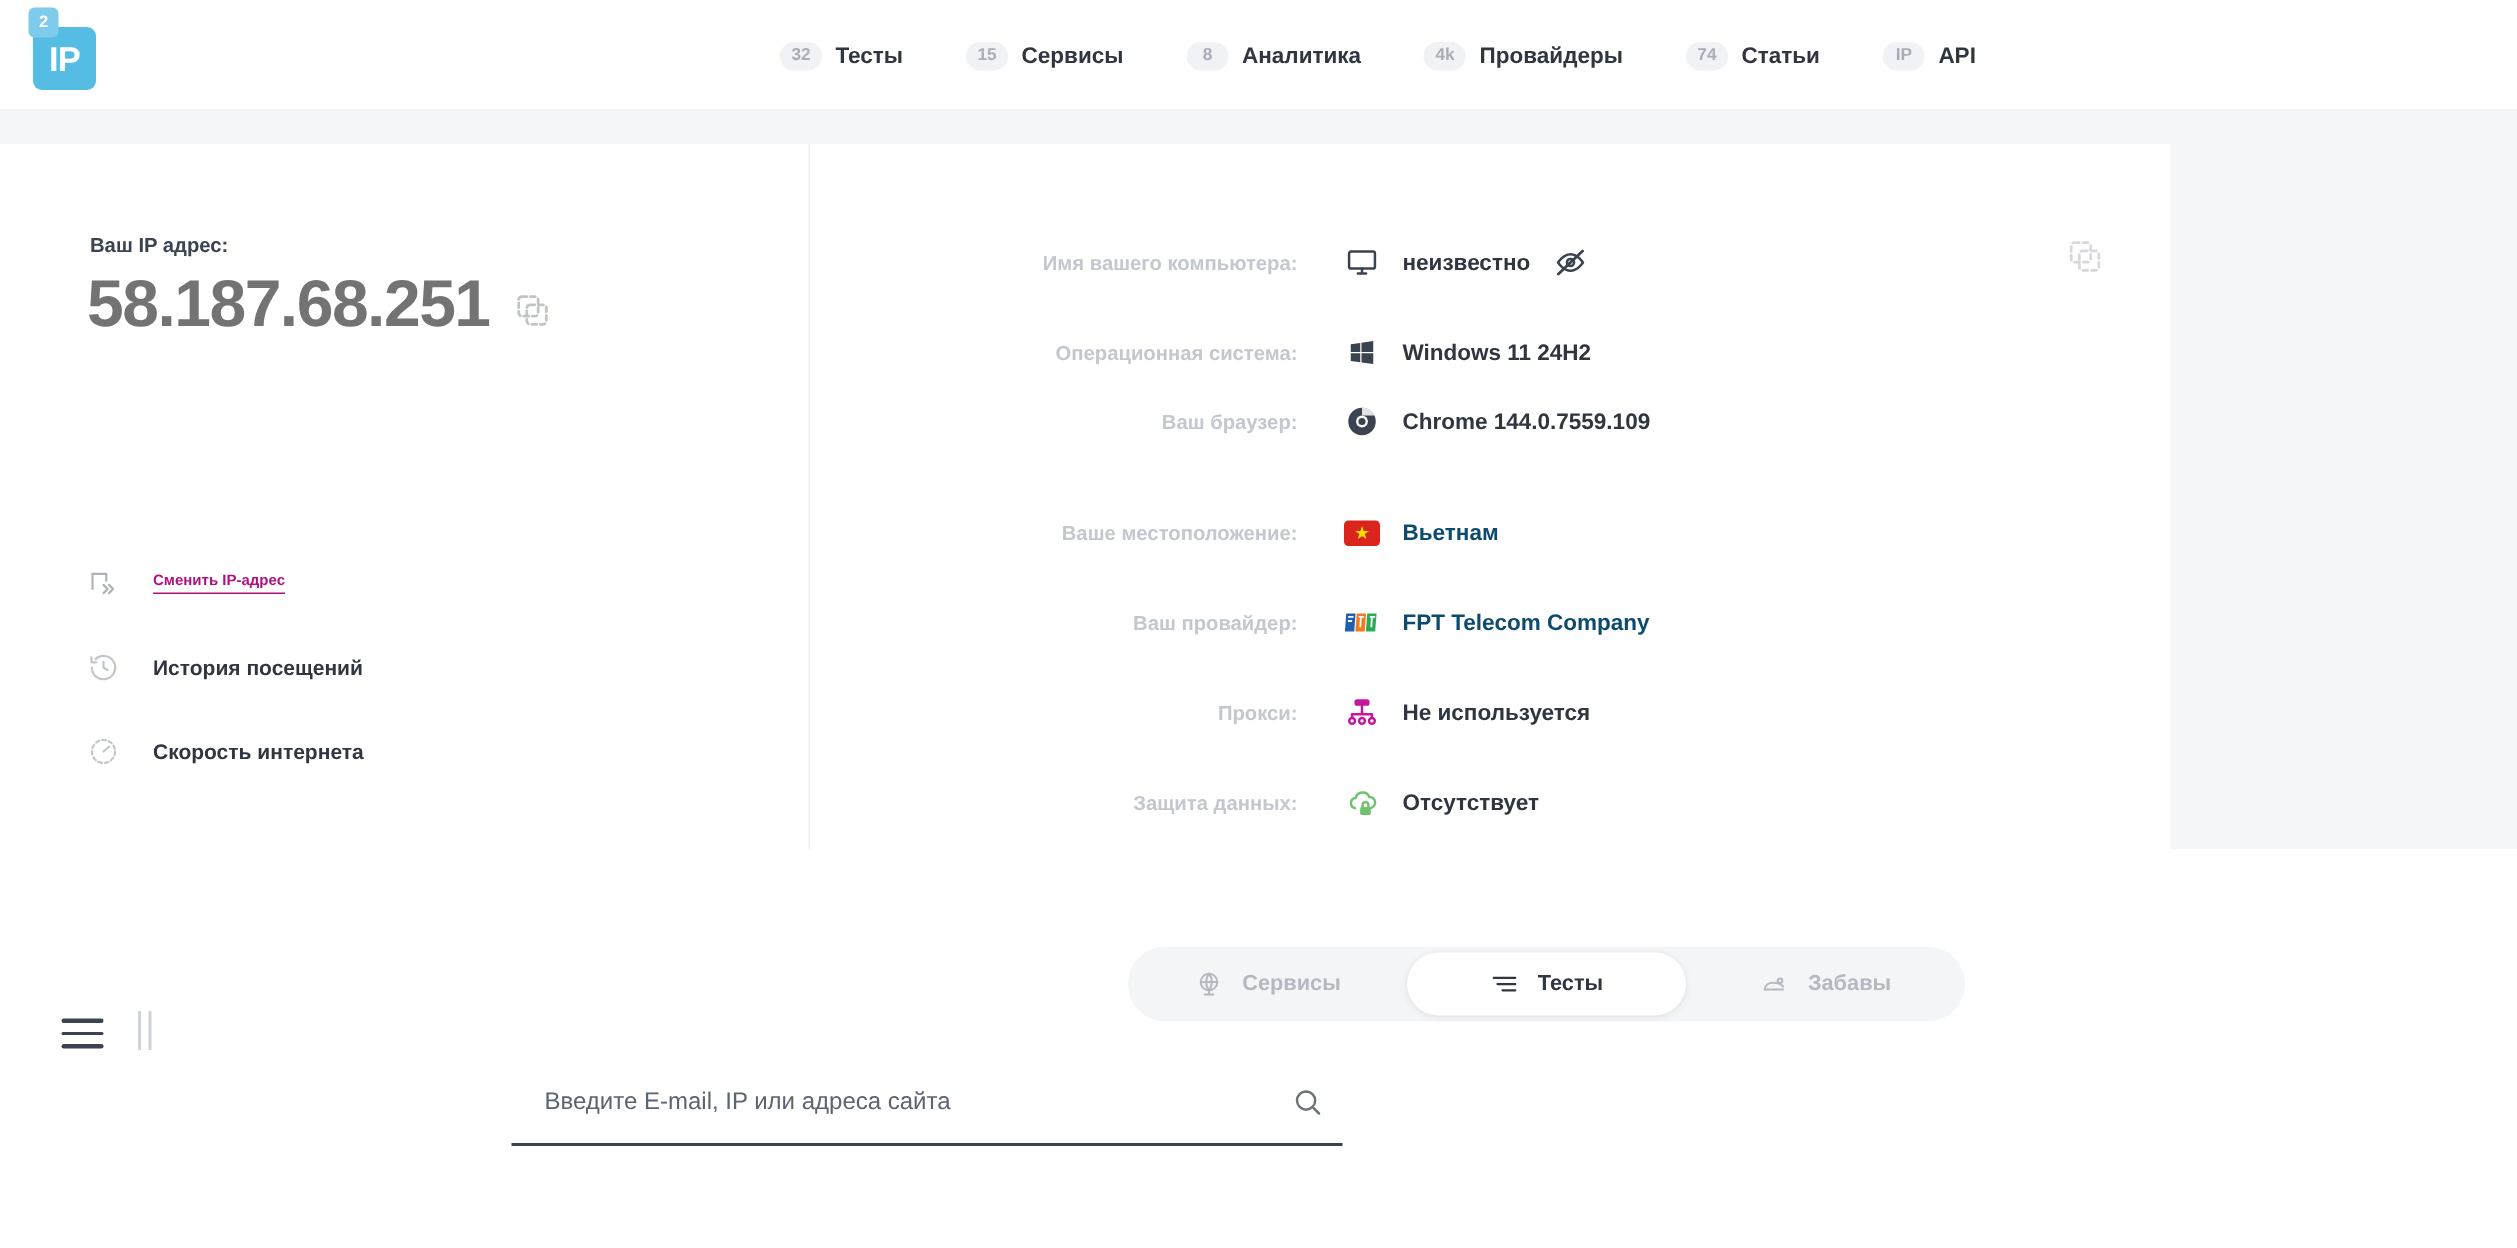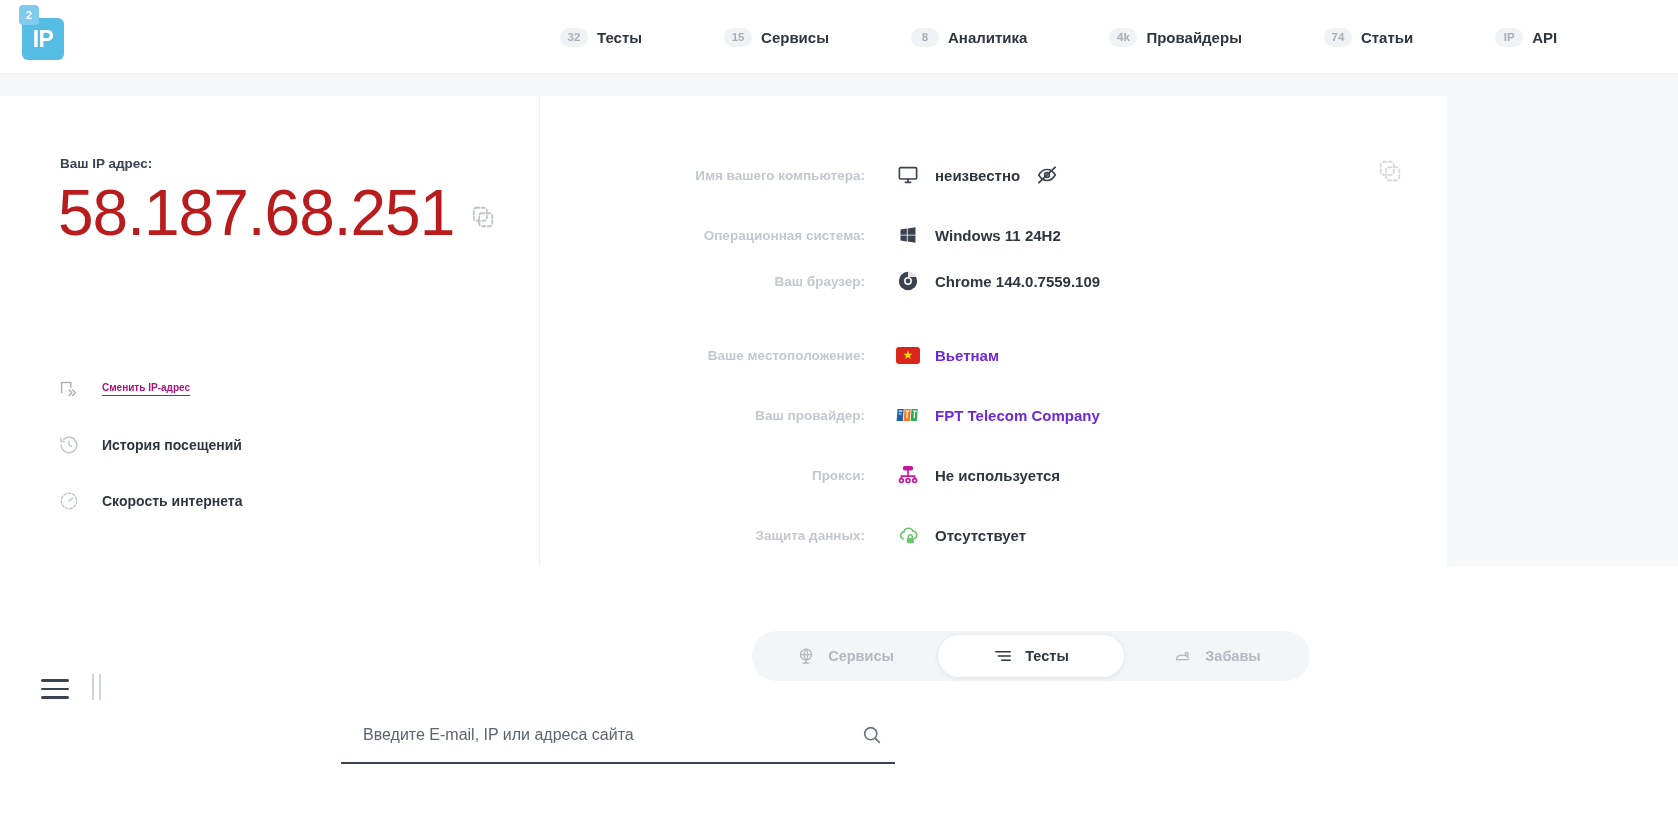--- a/index.html
+++ b/index.html
@@ -37,21 +37,21 @@
     display:flex; align-items:center; gap:42px;
   }
   .nav-item {
     display:flex; align-items:center; gap:9px;
     cursor:pointer; text-decoration:none;
   }
   .nav-badge {
     min-width:28px; height:19px; padding:0 7px;
     background:#f1f2f5; border-radius:10px;
     color:#a9adb7; font-size:11.5px; font-weight:600;
-    display:flex; align-items:center; justify-content:center;margin-left:40px;
+    display:flex; align-items:center; justify-content:center;
   }
   .nav-label { color:#2f3640; font-size:15px; font-weight:600; }
 
   
   .main-area {
     position:absolute; left:0; top:74px; width:1678px; height:492px;
     background:#f6f7f9;
   }
   .card {
     position:absolute; left:0; top:22px; width:1447px; height:471px;
@@ -65,21 +65,21 @@
   }
   .ip-label {
     position:absolute; left:60px; top:60px;
     color:#3b4350; font-size:13.5px; font-weight:700;
   }
   .ip-value-row {
     position:absolute; left:58px; top:85px;
     display:flex; align-items:center; gap:16px;
   }
   .ip-value {
-    color:#b91c1c; font-size:64px; font-weight:400; letter-spacing:-1px;
+    color:#737373; font-size:44px; font-weight:700; letter-spacing:-1px;
     line-height:1;
   }
   .copy-ico { width:26px; height:26px; opacity:.55; cursor:pointer; margin-top:8px;}
 
   .links { position:absolute; left:58px; top:265px; }
   .link-row {
     display:flex; align-items:center; height:56px; gap:22px; cursor:pointer;
   }
   .link-ico { width:22px; height:22px; flex:none; display:block; }
   .link-text-primary {
@@ -99,21 +99,21 @@
     color:#c3c7ce; font-size:13.5px; font-weight:600;
   }
   .detail-ico {
     width:26px; height:26px; flex:none;
     display:flex; align-items:center; justify-content:center;
   }
   .detail-value {
     margin-left:14px; color:#2f3640; font-size:15px; font-weight:700;
     display:flex; align-items:center; gap:16px;
   }
-  .detail-value.link { color:#6d28d9; }
+  .detail-value.link { color:#0c4a6e; }
   .eye-off { width:22px; height:22px; cursor:pointer; }
   .card-corner {
     position:absolute; right:44px; top:62px; width:26px; height:26px;
     opacity:.28; cursor:pointer;
   }
 
   
   .bottom {
     position:absolute; left:0; top:566px; width:1678px; height:266px;
     background:#ffffff;

